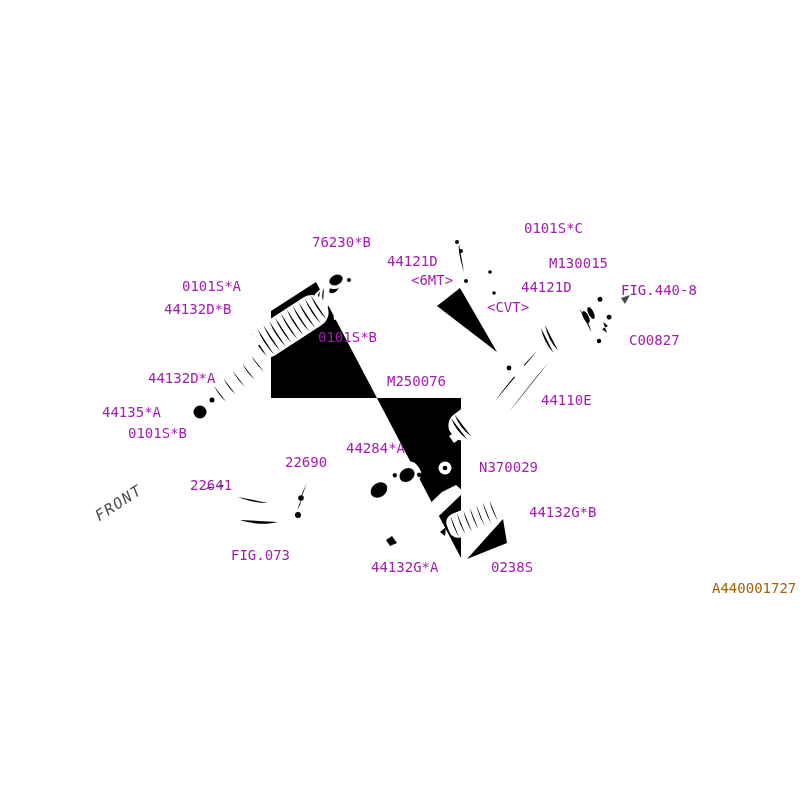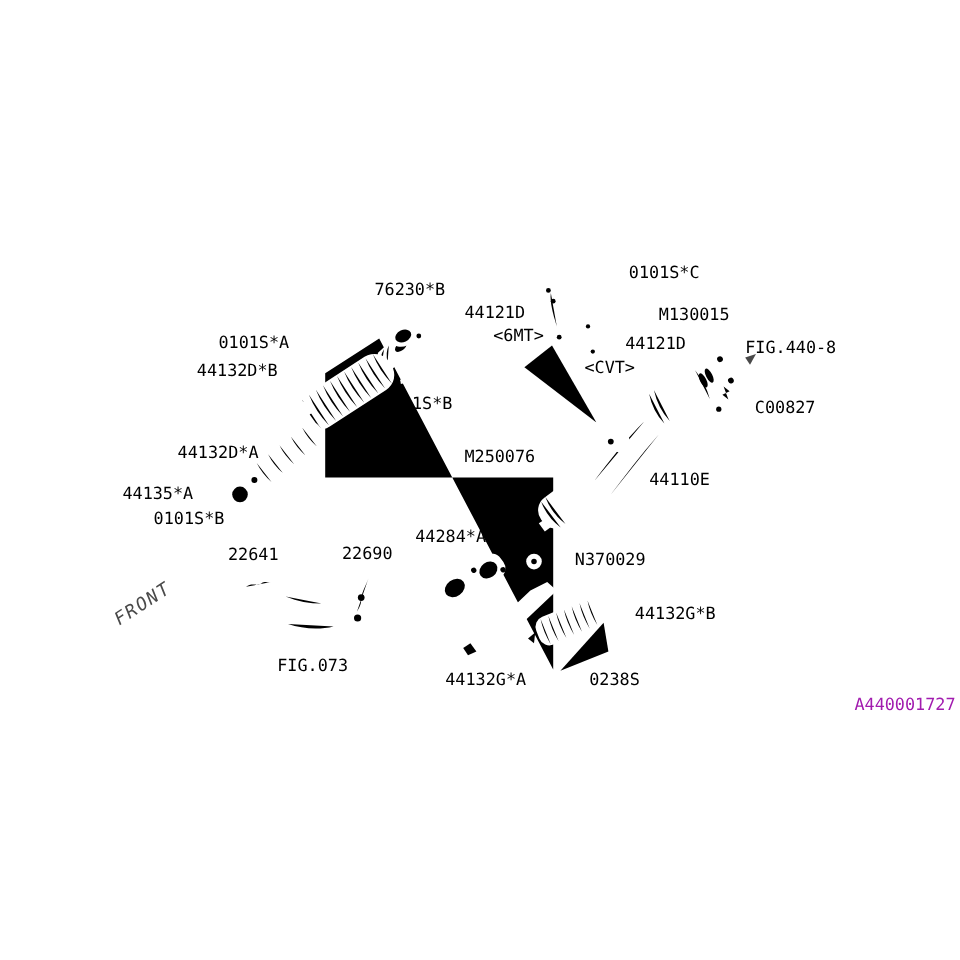--- a/index.html
+++ b/index.html
@@ -2,28 +2,28 @@
 <html><head>
 <meta charset="utf-8">
 <style>
   html,body { margin:0; padding:0; background:#ffffff; }
   .stage {
     position:relative; width:800px; height:800px; background:#ffffff;
     font-family:"DejaVu Sans Mono","Liberation Mono",monospace; overflow:hidden;
   }
   .stage svg { position:absolute; left:0; top:0; }
   .lbl {
-    position:absolute; font-size:14px; line-height:15px; color:#000000;
+    position:absolute; font-size:14px; line-height:15px; color:#a21caf;
     white-space:pre; letter-spacing:0px;
   }
   .front-lbl {
     font-style:italic; font-size:15px; letter-spacing:1.5px; color:#4a4a4a;
     transform:rotate(-33deg); transform-origin:0 100%;
   }
-  .code-lbl { color:#a21caf; }
+  .code-lbl { color:#a16207; }
   svg .f { fill:#ffffff; }
   svg .dash { stroke-dasharray:6 4; stroke-width:1; }
   svg .fill { fill:#4a4a4a; stroke:none; }
 </style>
 </head>
 <body>
 
 <div class="stage">
 
 <svg width="800" height="800" viewBox="0 0 800 800" class="ln">
@@ -249,21 +249,21 @@
   </g>
 </svg>
 
 <div class="lbl" style="left:312px;top:235px">76230*B</div>
 <div class="lbl" style="left:182px;top:279px">0101S*A</div>
 <div class="lbl" style="left:164px;top:302px">44132D*B</div>
 <div class="lbl" style="left:318px;top:330px">0101S*B</div>
 <div class="lbl" style="left:148px;top:371px">44132D*A</div>
 <div class="lbl" style="left:102px;top:405px">44135*A</div>
 <div class="lbl" style="left:128px;top:426px">0101S*B</div>
-<div class="lbl" style="left:190px;top:456px">22641</div>
+<div class="lbl" style="left:190px;top:478px">22641</div>
 <div class="lbl" style="left:285px;top:455px">22690</div>
 <div class="lbl" style="left:231px;top:548px">FIG.073</div>
 <div class="lbl" style="left:346px;top:441px">44284*A</div>
 <div class="lbl" style="left:479px;top:460px">N370029</div>
 <div class="lbl" style="left:387px;top:374px">M250076</div>
 <div class="lbl" style="left:541px;top:393px">44110E</div>
 <div class="lbl" style="left:387px;top:254px">44121D</div>
 <div class="lbl" style="left:411px;top:273px">&lt;6MT&gt;</div>
 <div class="lbl" style="left:524px;top:221px">0101S*C</div>
 <div class="lbl" style="left:549px;top:256px">M130015</div>

